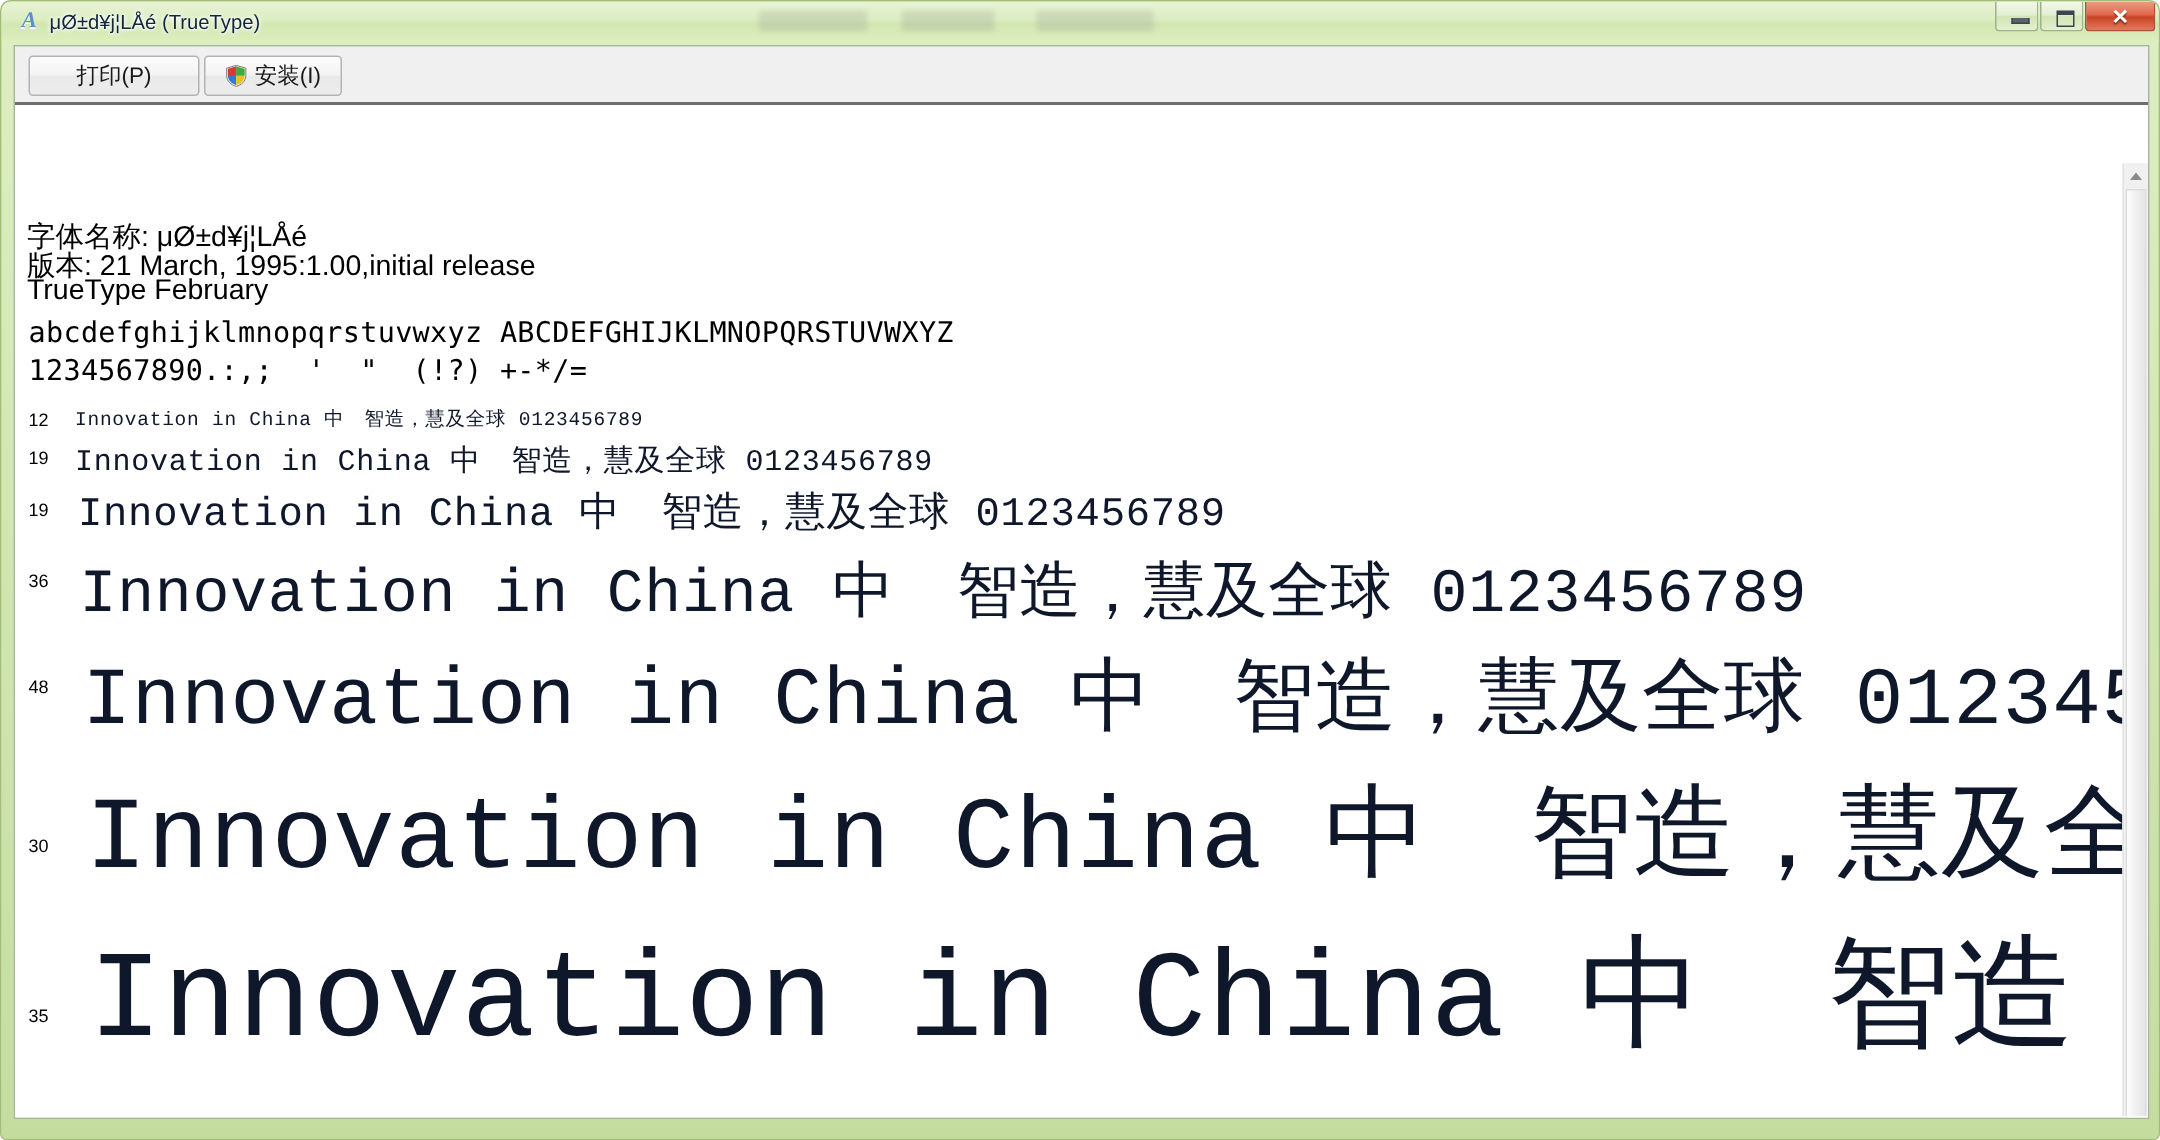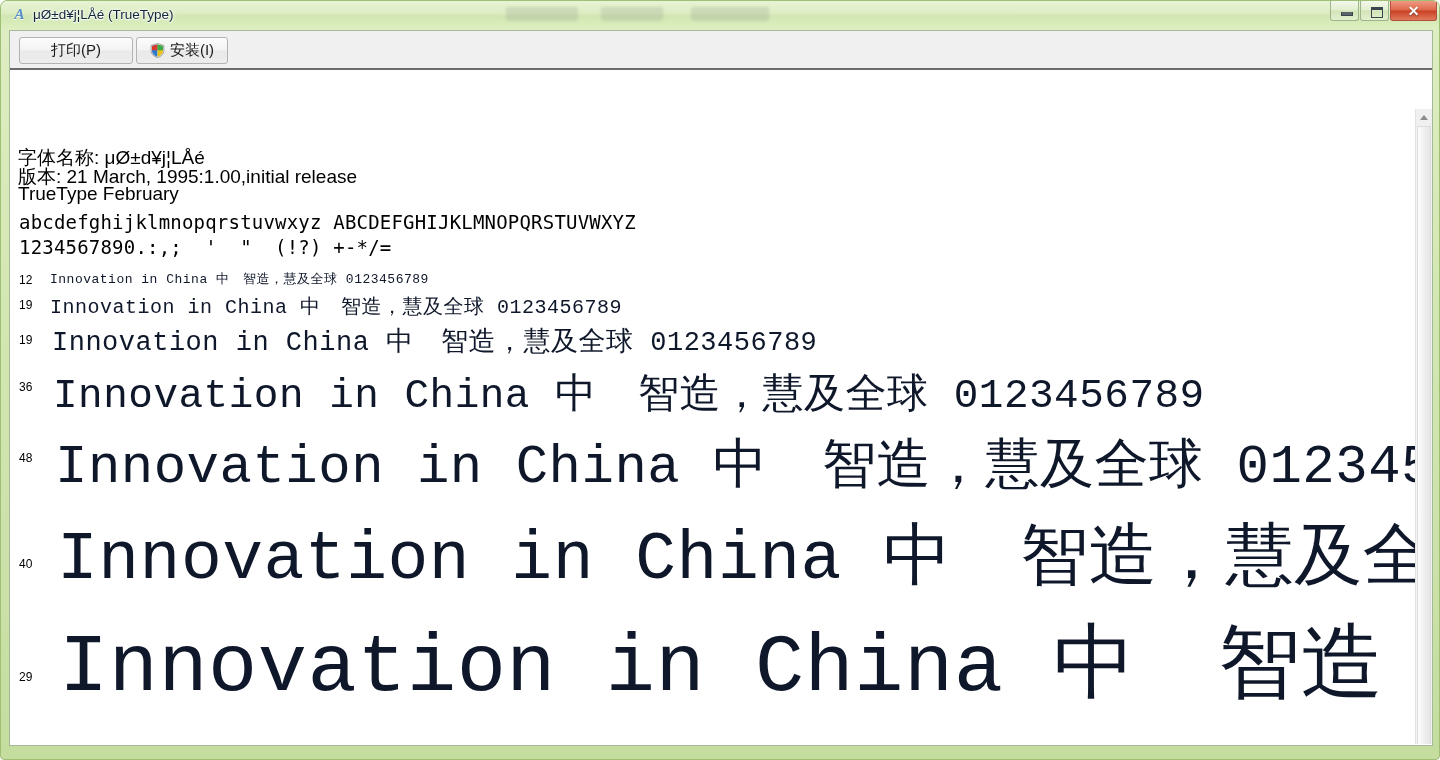--- a/index.html
+++ b/index.html
@@ -336,23 +336,23 @@
             <div class="size-label" style="top: 203px;">12</div>
             <div class="sample" style="top: 200px; left: 40px; font-size: 13px;">Innovation in China 中　智造，慧及全球 0123456789</div>
             <div class="size-label" style="top: 228px;">19</div>
             <div class="sample" style="top: 223px; left: 40px; font-size: 20px;">Innovation in China 中　智造，慧及全球 0123456789</div>
             <div class="size-label" style="top: 263px;">19</div>
             <div class="sample" style="top: 253px; left: 42px; font-size: 27px;">Innovation in China 中　智造，慧及全球 0123456789</div>
             <div class="size-label" style="top: 310px;">36</div>
             <div class="sample" style="top: 296px; left: 43px; font-size: 41px;">Innovation in China 中　智造，慧及全球 0123456789</div>
             <div class="size-label" style="top: 381px; text-align: center;">48</div>
             <div class="sample" style="top: 358px; left: 45px; font-size: 54px;">Innovation in China 中　智造，慧及全球 0123456789</div>
-            <div class="size-label" style="top: 487px;">40</div>
+            <div class="size-label" style="top: 487px;">30</div>
             <div class="sample" style="top: 440px; left: 47px; font-size: 68px;">Innovation in China 中　智造，慧及全球 0123456789</div>
-            <div class="size-label" style="top: 600px;">29</div>
+            <div class="size-label" style="top: 600px;">35</div>
             <div class="sample" style="top: 538px; left: 49px; font-size: 82px;">Innovation in China 中　智造，慧及全球 0123456789</div>
           </div>
 
       </div>
 
       <div id="vscroll">
         <div class="sb-arrow" id="sb-up">
           <div class="tri tri-up"></div>
         </div>
         <div id="sb-track">

